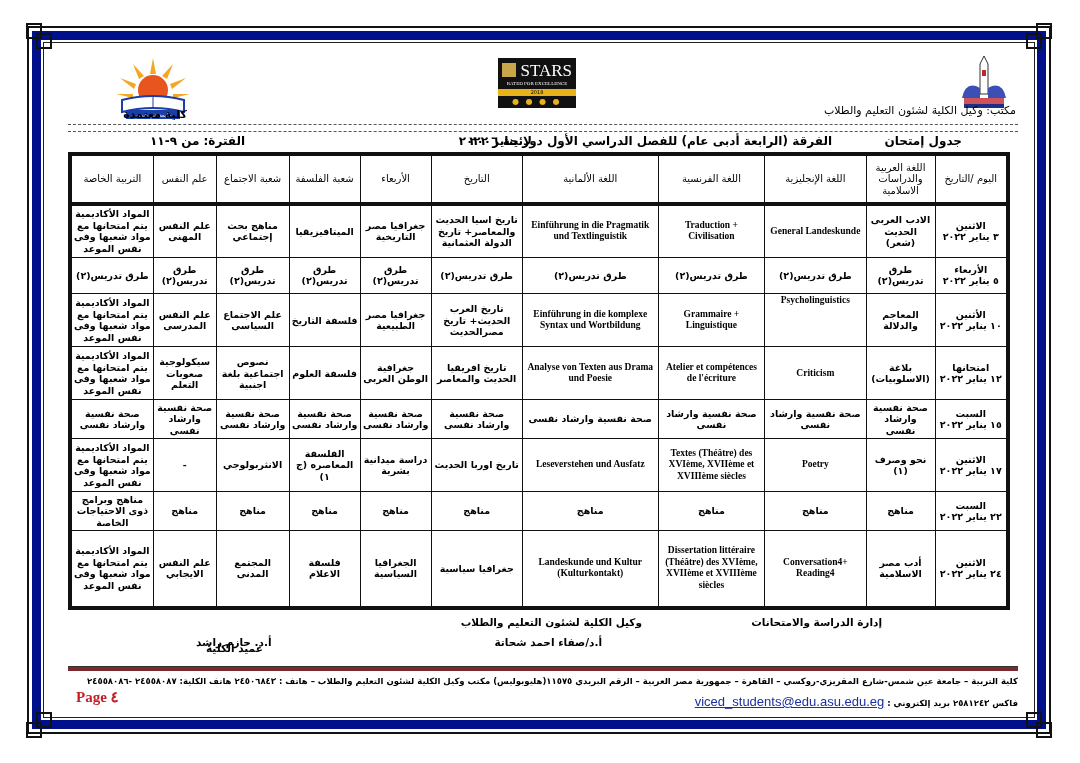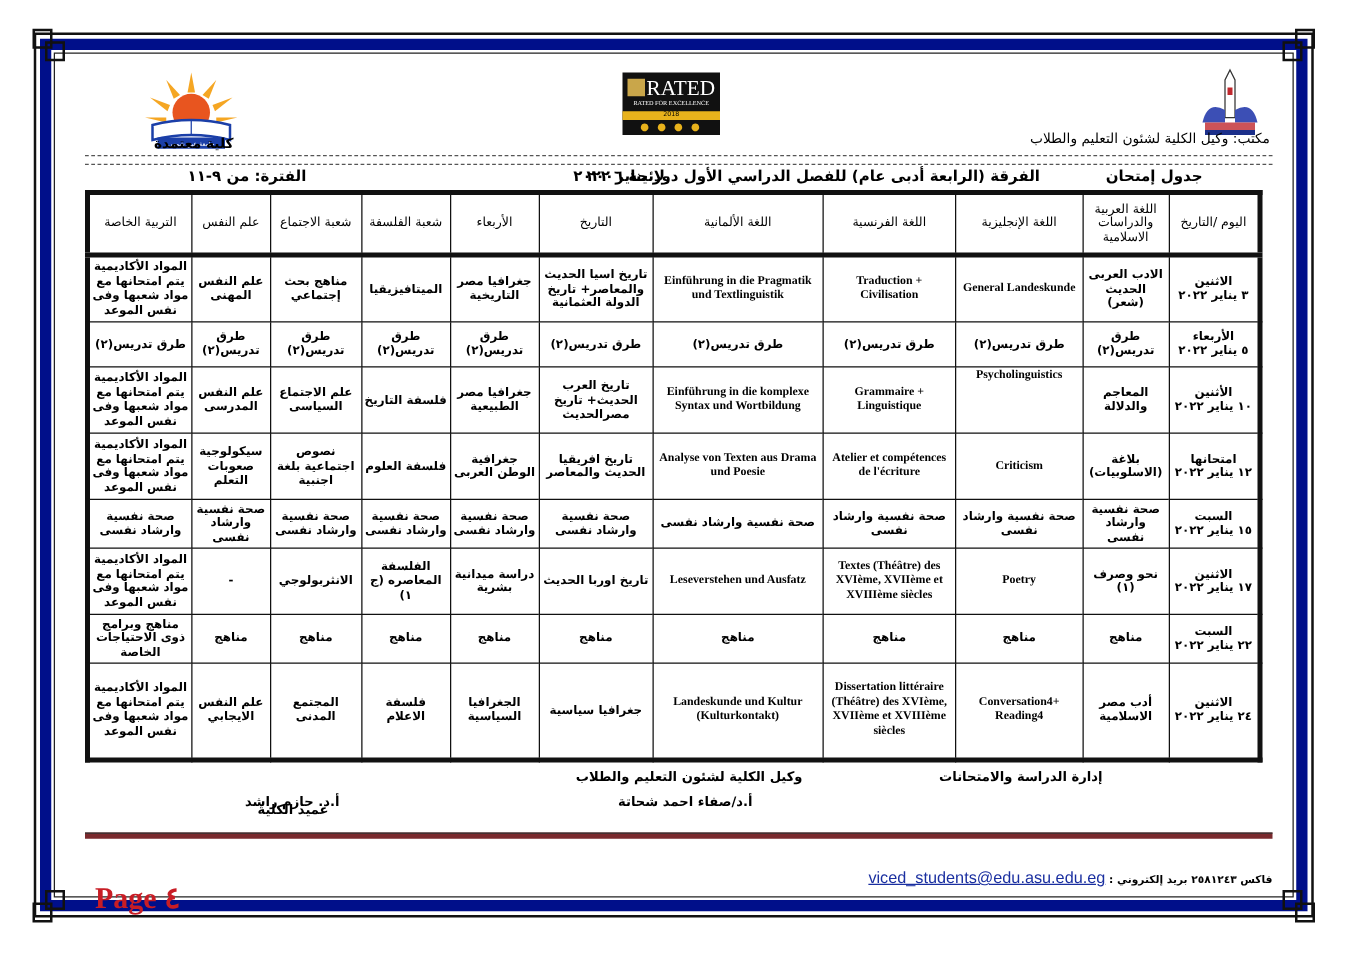--- a/index.html
+++ b/index.html
@@ -30,21 +30,21 @@
   table.sched th{font-weight:normal;font-size:10px;}
   table.sched thead tr{border-bottom:4px solid #111;}
   .lat{font-family:"Liberation Serif",serif;font-size:11px;line-height:12.5px;direction:ltr;}
 
   
   .sig{position:absolute;font-weight:bold;font-size:10.5px;direction:rtl;white-space:nowrap;}
   .footer-bar{position:absolute;left:22px;right:14px;top:620px;height:4px;background:#7a2a2e;border-top:1px solid #333;}
   .footer-addr{position:absolute;right:14px;top:630px;font-weight:bold;font-size:8.5px;direction:rtl;white-space:nowrap;}
   .footer-fax{position:absolute;right:14px;top:648px;font-weight:bold;font-size:8.5px;direction:rtl;white-space:nowrap;}
   .email{color:#1a2fa0;text-decoration:underline;font-family:Liberation Sans, sans-serif;font-size:13px;font-weight:normal;}
-  .page-label{position:absolute;left:30px;top:642px;color:#c81d25;font-family:"Liberation Serif",serif;font-size:24px;font-weight:bold;margin-top:16px;}
+  .page-label{position:absolute;left:30px;top:642px;color:#c81d25;font-family:"Liberation Serif",serif;font-size:15px;font-weight:bold;}
 </style>
 </head>
 <body>
 
 <div class="frame-outer"></div>
 <div class="frame-blue"></div>
 <div class="frame-inner"></div>
 <div class="corner" style="left:26px;top:23px;"></div>
 <div class="corner" style="left:36px;top:33px;"></div>
 <div class="corner" style="left:1036px;top:23px;"></div>
@@ -69,21 +69,21 @@
     <circle cx="45" cy="34" r="15" fill="#e8551f"></circle>
     <path d="M14 44 Q45 36 76 44 L76 56 Q45 48 14 56 Z" fill="#fff" stroke="#1b3fa8" stroke-width="2"></path>
     <line x1="45" y1="40" x2="45" y2="52" stroke="#1b3fa8" stroke-width="1"></line>
     <rect x="18" y="54" width="54" height="9" fill="#1b3fa8"></rect>
     <text x="45" y="61" font-size="5" fill="#fff" text-anchor="middle" font-family="DejaVu Sans, sans-serif">جامعة عين شمس</text>
   </svg>
   <div class="logo-left-cap">كلية معتمدة</div>
 
   <div class="stars">
     <div class="qs"></div>
-    <div class="top">RATED</div>
+    <div class="top">STARS</div>
     <div class="rated">RATED FOR EXCELLENCE</div>
     <div class="year">2018</div>
     <div class="dots">● ● ● ●</div>
   </div>
 
   <svg class="logo-right" viewBox="0 0 56 56">
     <polygon points="28,2 32,10 32,40 24,40 24,10" fill="#fff" stroke="#333" stroke-width="1"></polygon>
     <rect x="26" y="16" width="4" height="6" fill="#c0282e"></rect>
     <path d="M6 44 Q10 26 24 34 L24 44 Z" fill="#3c4fb5"></path>
     <path d="M50 44 Q46 26 32 34 L32 44 Z" fill="#3c4fb5"></path>
@@ -268,18 +268,19 @@
     </tbody>
   </table>
 
   <div class="sig" style="right:150px;top:570px;">إدارة الدراسة والامتحانات</div>
   <div class="sig" style="right:390px;top:570px;">وكيل الكلية لشئون التعليم والطلاب</div>
   <div class="sig" style="right:430px;top:590px;">أ.د/صفاء احمد شحاتة</div>
   <div class="sig" style="left:160px;top:596px;">عميد الكلية</div>
   <div class="sig" style="left:150px;top:590px;">أ.د. حازم راشد</div>
 
   <div class="footer-bar"></div>
+  <div class="footer-addr">كلية التربية – جامعة عين شمس-شارع المقريزي-روكسي – القاهرة – جمهورية مصر العربية – الرقم البريدي ١١٥٧٥(هليوبوليس) مكتب وكيل الكلية لشئون التعليم والطلاب – هاتف : ٢٤٥٠٦٨٤٣ هاتف الكلية: ٢٤٥٥٨٠٨٧ -٢٤٥٥٨٠٨٦</div>
   <div class="footer-fax">
     <span>فاكس ٢٥٨١٢٤٣ بريد إلكتروني :</span>
     <span class="email">viced_students@edu.asu.edu.eg</span>
   </div>
   <div class="page-label">Page ٤</div>
 </div>
 
 </body></html>

